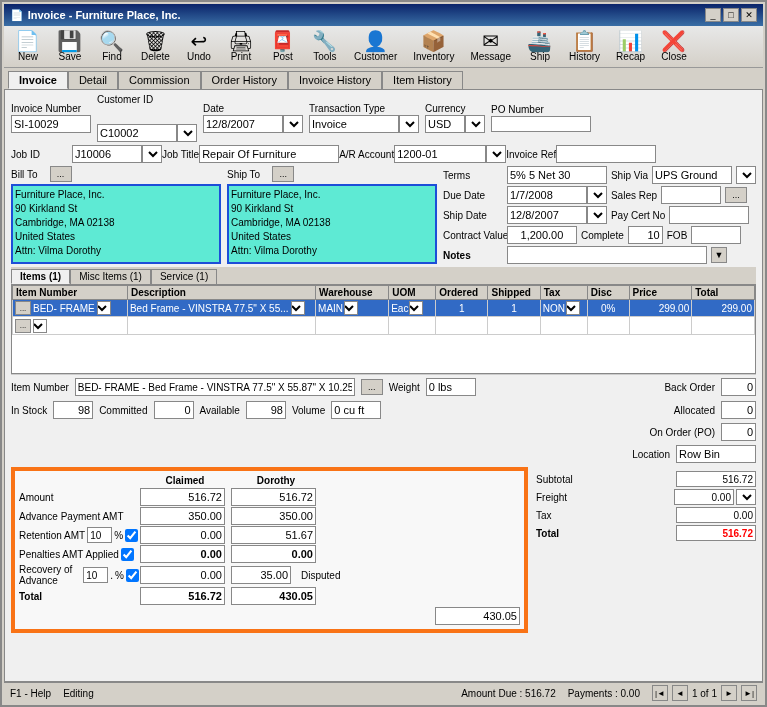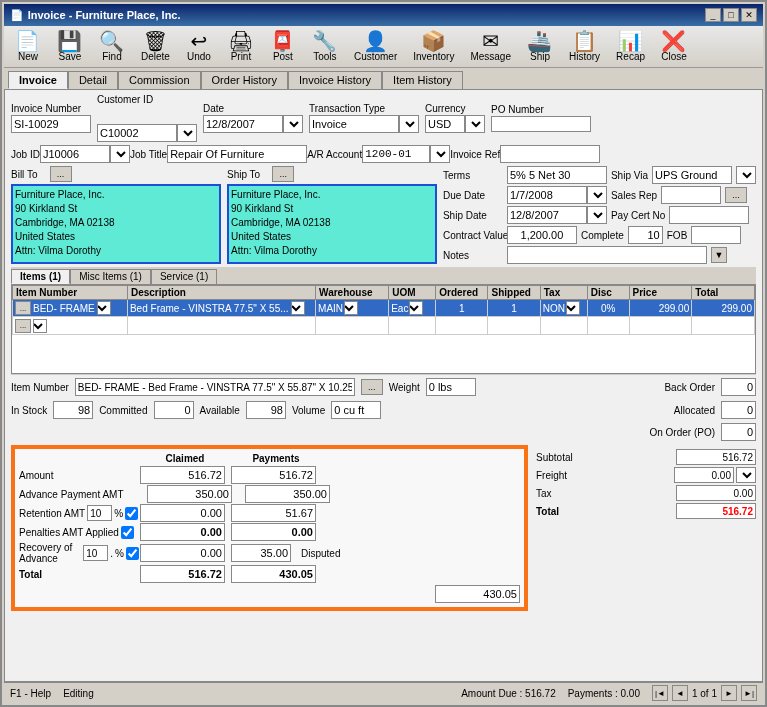--- a/index.html
+++ b/index.html
@@ -293,29 +293,29 @@
         </div>
       </div>
       <div style="display:flex; flex-direction:column; gap:1px;">
         <span class="field-label">PO Number</span>
         <input type="text" style="flex: 1 1 0%; width: 100px;" value="">
       </div>
     </div>
 
     <div style="display:flex; align-items:center; margin-bottom:3px;">
       <span class="field-label">Job ID</span>
-      <div style="display:flex;">
+      <div style="display:flex;margin-left:32px;">
         <input type="text" style="width: 70px;" value="J10006">
         <select style="width:20px; height:18px;"><option></option></select>
       </div>
       <span class="field-label">Job Title</span>
       <input type="text" style="width: 140px;" value="Repair Of Furniture">
       <span class="field-label">A/R Account</span>
       <div style="display:flex;">
-        <input type="text" style="width: 68px; font-family: Liberation Mono, monospace;" value="1200-01">
+        <input type="text" style="width: 92px;" value="1200-01">
         <select style="width:20px; height:18px;"><option></option></select>
       </div>
       <span class="field-label">Invoice Ref</span>
       <input type="text" style="width: 100px;" value="">
     </div>
 
     <div style="display:flex; gap:6px; margin-bottom:3px;">
 
       <div style="flex:1;">
         <div class="address-header">
@@ -374,21 +374,21 @@
         </div>
         <div style="display:flex; gap:4px; align-items:center;">
           <span class="field-label" style="width:60px;">Contract Value</span>
           <input type="text" style="width: 70px; text-align: center;" value="1,200.00">
           <span class="field-label">Complete</span>
           <input type="text" style="width: 35px; text-align: right;" value="10">
           <span class="field-label">FOB</span>
           <input type="text" style="width: 50px;" value="">
         </div>
         <div style="display:flex; gap:4px; align-items:center;">
-          <span class="field-label" style="width:60px;">Notes</span>
+          <span class="field-label" style="width:60px;font-weight:bold;">Notes</span>
           <input type="text" style="width: 200px;" value="">
           <button style="width:16px; height:16px; font-size:9px; border:1px solid #888; background:#d4d0c8; cursor:pointer;">▼</button>
         </div>
       </div>
     </div>
 
     <div class="items-tabs" style="padding: 2px 0 0;">
       <div class="tab active" style="font-size:10px; padding:1px 8px;"><span>Items (1)</span></div>
       <div class="tab" style="font-size:10px; padding:1px 8px;"><span>Misc Items (1)</span></div>
       <div class="tab" style="font-size:10px; padding:1px 8px;"><span>Service (1)</span></div>
@@ -494,38 +494,42 @@
       <div style="margin-left:auto; display:flex; gap:6px; align-items:center;">
         <span class="field-label">Allocated</span>
         <input type="text" style="width: 35px; text-align: right;" value="0">
       </div>
     </div>
 
     <div style="display:flex; gap:6px; align-items:center; padding:2px 0; background:#f0f0f0; justify-content:flex-end;">
       <span class="field-label">On Order (PO)</span>
       <input type="text" style="width: 35px; text-align: right;" value="0">
     </div>
+    <div style="display:flex; gap:6px; align-items:center; padding:2px 0; background:#f0f0f0; justify-content:flex-end;">
+      <span class="field-label">Location</span>
+      <input type="text" style="width: 80px;" value="Row Bin">
+    </div>
 
     <div style="display:flex; gap:8px; margin-top:2px;">
 
       <div class="red-border-box" style="flex:1;">
 
         <div style="display:grid; grid-template-columns: 120px 90px 90px; gap:1px; margin-bottom:2px; font-size:10px; font-weight:bold;">
           <div></div>
           <div style="text-align:center;">Claimed</div>
-          <div style="text-align:center;">Payments</div>
+          <div style="text-align:center;">Dorothy</div>
         </div>
 
         <div style="display:grid; grid-template-columns: 120px 90px 90px; gap:1px; margin-bottom:1px; align-items:center; font-size:10px;">
           <span>Amount</span>
           <input type="text" class="num-input" value="516.72" style="width: 85px;">
           <input type="text" class="num-input" value="516.72" style="width: 85px;">
         </div>
 
-        <div style="display:grid; grid-template-columns: 120px 90px 90px; gap:8px; margin-bottom:1px; align-items:center; font-size:10px;">
+        <div style="display:grid; grid-template-columns: 120px 90px 90px; gap:1px; margin-bottom:1px; align-items:center; font-size:10px;">
           <span>Advance Payment AMT</span>
           <input type="text" class="num-input" value="350.00" style="width: 85px;">
           <input type="text" class="num-input" value="350.00" style="width: 85px;">
         </div>
 
         <div style="display:grid; grid-template-columns: 120px 90px 90px; gap:1px; margin-bottom:1px; align-items:center; font-size:10px;">
           <div style="display:flex; align-items:center; gap:2px;">
             <span>Retention AMT</span>
             <input type="text" style="width: 25px; height: 16px; border: 1px solid rgb(136, 136, 136); background: white; font-size: 10px;" value="10">
             <span>%</span>

